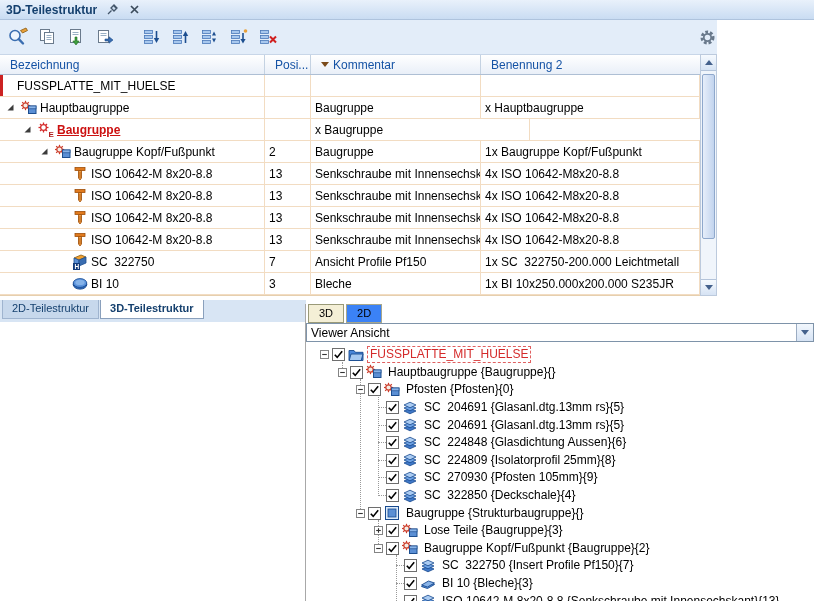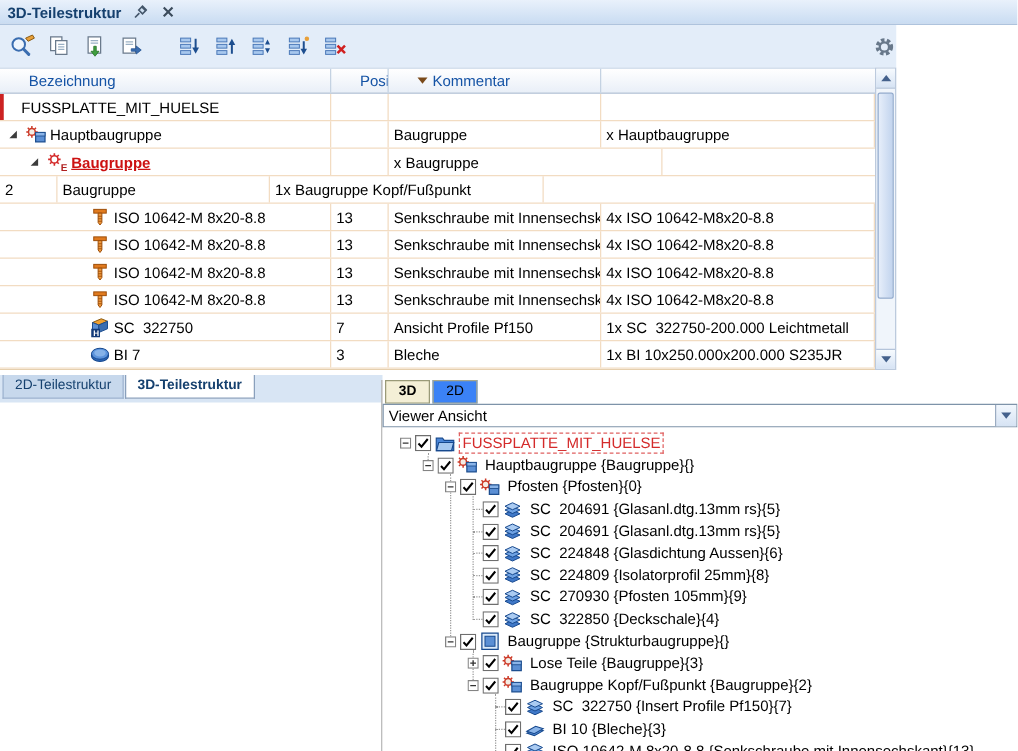--- a/index.html
+++ b/index.html
@@ -16,21 +16,21 @@
   .tb-ico:first-of-type{margin-left:auto}
 
   .toolbar{position:absolute;left:0;top:20px;width:717px;height:34px;background:#e3edf9;display:flex;align-items:center;padding-left:4px}
   .tbtn{width:27px;height:27px;display:inline-flex;align-items:center;justify-content:center;margin-right:2px;border-radius:2px}
   .tbtn:nth-child(5){margin-left:18px}
   .gearbtn{position:absolute;left:694px;top:24px;width:26px;height:26px;display:flex;align-items:center;justify-content:center}
 
   
   .thead{position:absolute;left:0;top:54px;width:700px;height:21px;display:flex;
     background:linear-gradient(#ffffff,#e9eff8);border-bottom:1px solid #aebfd4;border-top:1px solid #c8d6e8}
-  .hcell{height:100%;display:flex;align-items:center;padding-left:23px;color:#1553a5;border-right:1px solid #c4d2e2;overflow:hidden;white-space:pre}
+  .hcell{height:100%;display:flex;align-items:center;padding-left:10px;color:#1553a5;border-right:1px solid #c4d2e2;overflow:hidden;white-space:pre}
   .sortarrow{width:0;height:0;border-left:4px solid transparent;border-right:4px solid transparent;border-top:5px solid #7a4a1a;margin-right:4px;flex:none}
 
   .tbody{position:absolute;left:0;top:75px;width:700px;height:221px;overflow:hidden;border-bottom:1px solid #e6cfae}
   .trow{display:flex;height:22px;border-bottom:1px solid #f2dcc2}
   .cell{height:100%;display:flex;align-items:center;overflow:hidden;border-right:1px solid #f2dcc2;white-space:pre}
   .cbez{width:265px}
   .cpos{width:46px;padding-left:4px}
   .ckom{width:170px;padding-left:4px}
   .cben{width:219px;padding-left:4px}
   .rowmark{width:3px;height:100%;background:#cc2222;flex:none}
@@ -51,21 +51,21 @@
 
   
   .btabs{position:absolute;left:0;top:300px;width:306px;height:22px;background:#d8e5f4;display:flex;align-items:flex-start;padding-left:2px}
   .btab{height:19px;line-height:17px;padding:0 9px;font-size:11px;color:#15406e;background:#c7d8ec;border:1px solid #9fb4cf;border-top:none;margin-right:1px;white-space:pre}
   .btab.active{background:#fff;font-weight:bold;border-color:#8aa0bc}
 
   
   .rpanel{position:absolute;left:305px;top:304px;width:509px;height:297px;background:#fff;border-left:1px solid #a8a8a8}
   .rtabs{position:absolute;left:2px;top:0;height:19px;display:flex}
   .rtab{height:19px;line-height:17px;padding:0 10px;font-size:11px;border:1px solid #a7a78c;background:#3b82f6;margin-right:2px;white-space:pre}
-  .rtab.active{background:#f4efd6;border-color:#9a9a78;font-weight:bold}
+  .rtab.active{background:#f4efd6;border-color:#9a9a78;font-weight:normal}
   .combo{position:absolute;left:0;top:19px;width:508px;height:19px;border:1px solid #7e93a9;background:#fff;display:flex;align-items:center;padding-left:4px;white-space:pre}
   .combo-arrow{margin-left:auto;width:17px;height:17px;background:linear-gradient(#f2f7fd,#d6e3f4);border-left:1px solid #9bacc2;display:flex;align-items:center;justify-content:center}
 
   .tree{position:absolute;left:0;top:38px;width:508px;height:259px;overflow:hidden;padding-top:4px;background:#fff}
   .trow2{height:17.6px;display:flex;align-items:center;position:relative}
   .slot{width:14px;height:100%;display:flex;align-items:center;flex:none}
   .slot svg{margin-left:2px}
   .stub{display:block;margin-left:6px;width:8px;height:0;border-top:1px dotted #9a9a9a}
   .cbx{width:13px;height:13px;flex:none;margin-right:3px;display:flex}
   .ticon2{width:16px;height:16px;flex:none;margin-right:3px;display:flex}
@@ -188,20 +188,23 @@
     <div class="hcell" style="width:265px">
       <span>Bezeichnung</span>
     </div>
     <div class="hcell" style="width:46px">
       <span>Posi...</span>
     </div>
     <div class="hcell" style="width:170px">
       <span class="sortarrow"></span>
       <span>Kommentar</span>
     </div>
+    <div class="hcell" style="width:219px;border-right:none">
+      <span>Benennung 2</span>
+    </div>
   </div>
 
   <div class="tbody" id="table-body">
       <div class="trow">
         <div class="cell cbez"><span class="rowmark"></span><span class="sp" style="width: 12px;"></span><span class="tlabel">FUSSPLATTE_MIT_HUELSE</span></div>
         <div class="cell cpos"><span></span></div>
         <div class="cell ckom"><span></span></div>
         <div class="cell cben"><span></span></div>
       </div>
       <div class="trow">
@@ -232,20 +235,33 @@
                 <line x1="2" y1="2" x2="9" y2="9"></line>
                 <line x1="9" y1="2" x2="2" y2="9"></line>
               </g>
               <circle cx="5.5" cy="5.5" r="2.9" fill="#fff" stroke="#d42a2a" stroke-width="1.3"></circle>
               <text x="10.5" y="15" font-size="8" font-family="sans-serif" fill="#b02020" font-weight="bold">E</text>
             </svg></span><span class="tlabel red">Baugruppe</span></div>
         <div class="cell cpos"><span></span></div>
         <div class="cell cben"><span>x Baugruppe</span></div>
       </div>
       <div class="trow">
+        <div class="cell cbez"><span class="sp" style="width: 40px;"></span><span class="texp"><svg width="9" height="9" viewBox="0 0 9 9">
+              <path d="M7.5 1.5 L7.5 7.5 L1.5 7.5 Z" fill="#3c3c3c"></path>
+            </svg></span><span class="ticon"><svg width="16" height="16" viewBox="0 0 16 16">
+              <g stroke="#cc3a28" stroke-width="1.2">
+                <line x1="4.5" y1="0.8" x2="4.5" y2="10.2"></line>
+                <line x1="-0.2" y1="5.5" x2="9.2" y2="5.5"></line>
+                <line x1="1.2" y1="2.2" x2="7.8" y2="8.8"></line>
+                <line x1="7.8" y1="2.2" x2="1.2" y2="8.8"></line>
+              </g>
+              <circle cx="4.5" cy="5.5" r="2.7" fill="#f4ece4" stroke="#cc3a28" stroke-width="1.2"></circle>
+              <rect x="7.5" y="6" width="7.5" height="7.5" fill="#5b8fd4" stroke="#1d4e8f"></rect>
+              <rect x="7.5" y="6" width="7.5" height="2.8" fill="#8ab4e8" stroke="#1d4e8f" stroke-width="0.7"></rect>
+            </svg></span><span class="tlabel">Baugruppe Kopf/Fußpunkt</span></div>
         <div class="cell cpos"><span>2</span></div>
         <div class="cell ckom"><span>Baugruppe</span></div>
         <div class="cell cben"><span>1x Baugruppe Kopf/Fußpunkt</span></div>
       </div>
       <div class="trow">
         <div class="cell cbez"><span class="sp" style="width: 57px;"></span><span class="texp"></span><span class="ticon"><svg width="16" height="16" viewBox="0 0 16 16">
               <rect x="3" y="1.5" width="10" height="3" fill="#e07a1e" stroke="#9e4e08" stroke-width="0.8"></rect>
               <path d="M6.5 4.5 H9.5 V12 L8 14 L6.5 12 Z" fill="#f09a3e" stroke="#9e4e08" stroke-width="0.8"></path>
               <line x1="6.5" y1="7" x2="9.5" y2="7" stroke="#9e4e08" stroke-width="0.7"></line>
               <line x1="6.5" y1="9" x2="9.5" y2="9" stroke="#9e4e08" stroke-width="0.7"></line>
@@ -301,21 +317,21 @@
             </svg></span><span class="tlabel">SC  322750</span></div>
         <div class="cell cpos"><span>7</span></div>
         <div class="cell ckom"><span>Ansicht Profile Pf150</span></div>
         <div class="cell cben"><span>1x SC  322750-200.000 Leichtmetall</span></div>
       </div>
       <div class="trow">
         <div class="cell cbez"><span class="sp" style="width: 57px;"></span><span class="texp"></span><span class="ticon"><svg width="16" height="16" viewBox="0 0 16 16">
               <ellipse cx="8" cy="8.5" rx="6.8" ry="4.6" fill="#2f6cc0" stroke="#16488e"></ellipse>
               <ellipse cx="8" cy="7" rx="6.8" ry="4.4" fill="#5b93dc" stroke="#16488e" stroke-width="0.8"></ellipse>
               <ellipse cx="8" cy="6.4" rx="4.6" ry="2.7" fill="#85b2e8"></ellipse>
-            </svg></span><span class="tlabel">BI 7</span></div>
+            </svg></span><span class="tlabel">BI 10</span></div>
         <div class="cell cpos"><span>3</span></div>
         <div class="cell ckom"><span>Bleche</span></div>
         <div class="cell cben"><span>1x BI 10x250.000x200.000 S235JR</span></div>
       </div>
     </div>
 
   <div class="vscroll">
     <div class="sbtn up">
         <span class="arrow-up"></span>
       </div>

